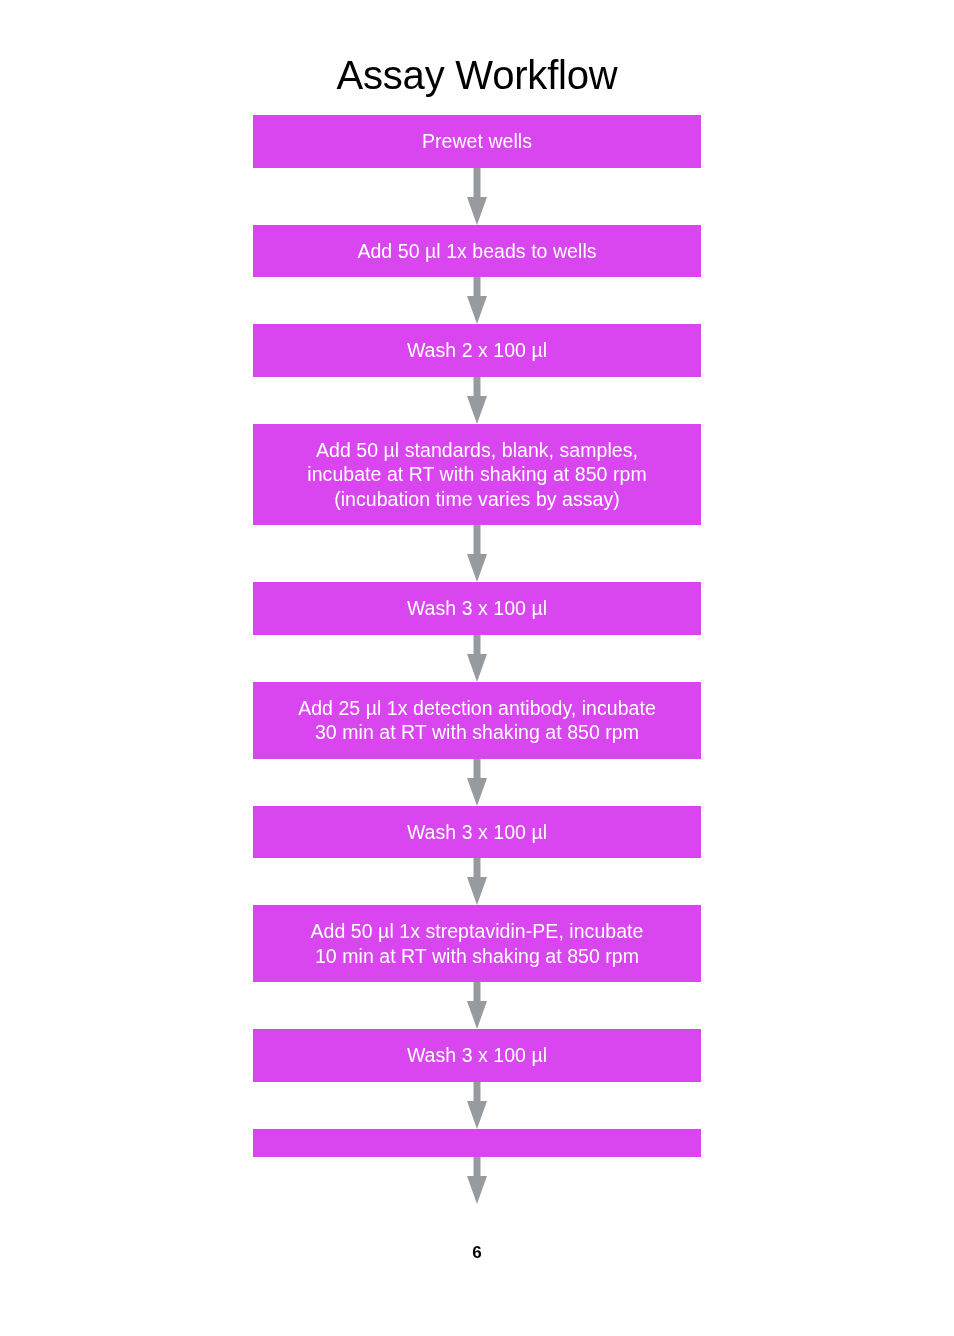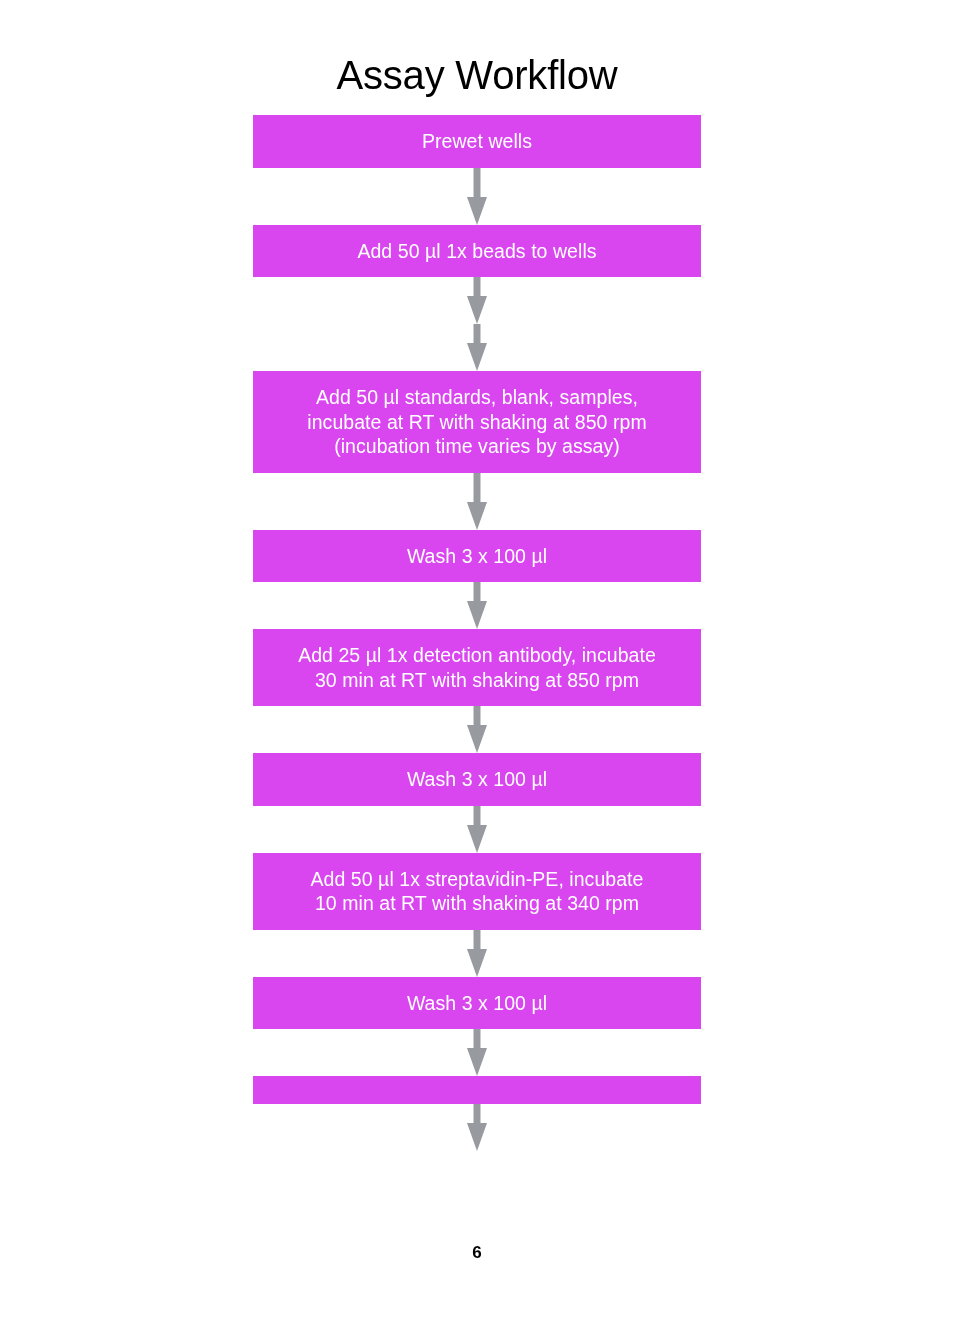--- a/index.html
+++ b/index.html
@@ -123,20 +123,23 @@
     </div>
 
     <div class="step">
       <span class="line">Add 50 µl 1x beads to wells</span>
     </div>
     <div class="connector short">
       <div class="shaft"></div>
       <div class="head"></div>
     </div>
 
+    <div class="step">
+      <span class="line">Wash 2 x 100 µl</span>
+    </div>
     <div class="connector short">
       <div class="shaft"></div>
       <div class="head"></div>
     </div>
 
     <div class="step">
       <span class="line">Add 50 µl standards, blank, samples,</span>
       <span class="line">incubate at RT with shaking at 850 rpm</span>
       <span class="line">(incubation time varies by assay)</span>
     </div>
@@ -165,21 +168,21 @@
     <div class="step">
       <span class="line">Wash 3 x 100 µl</span>
     </div>
     <div class="connector short">
       <div class="shaft"></div>
       <div class="head"></div>
     </div>
 
     <div class="step">
       <span class="line">Add 50 µl 1x streptavidin-PE, incubate</span>
-      <span class="line">10 min at RT with shaking at 340 rpm</span>
+      <span class="line">10 min at RT with shaking at 850 rpm</span>
     </div>
     <div class="connector short">
       <div class="shaft"></div>
       <div class="head"></div>
     </div>
 
     <div class="step">
       <span class="line">Wash 3 x 100 µl</span>
     </div>
     <div class="connector short">

